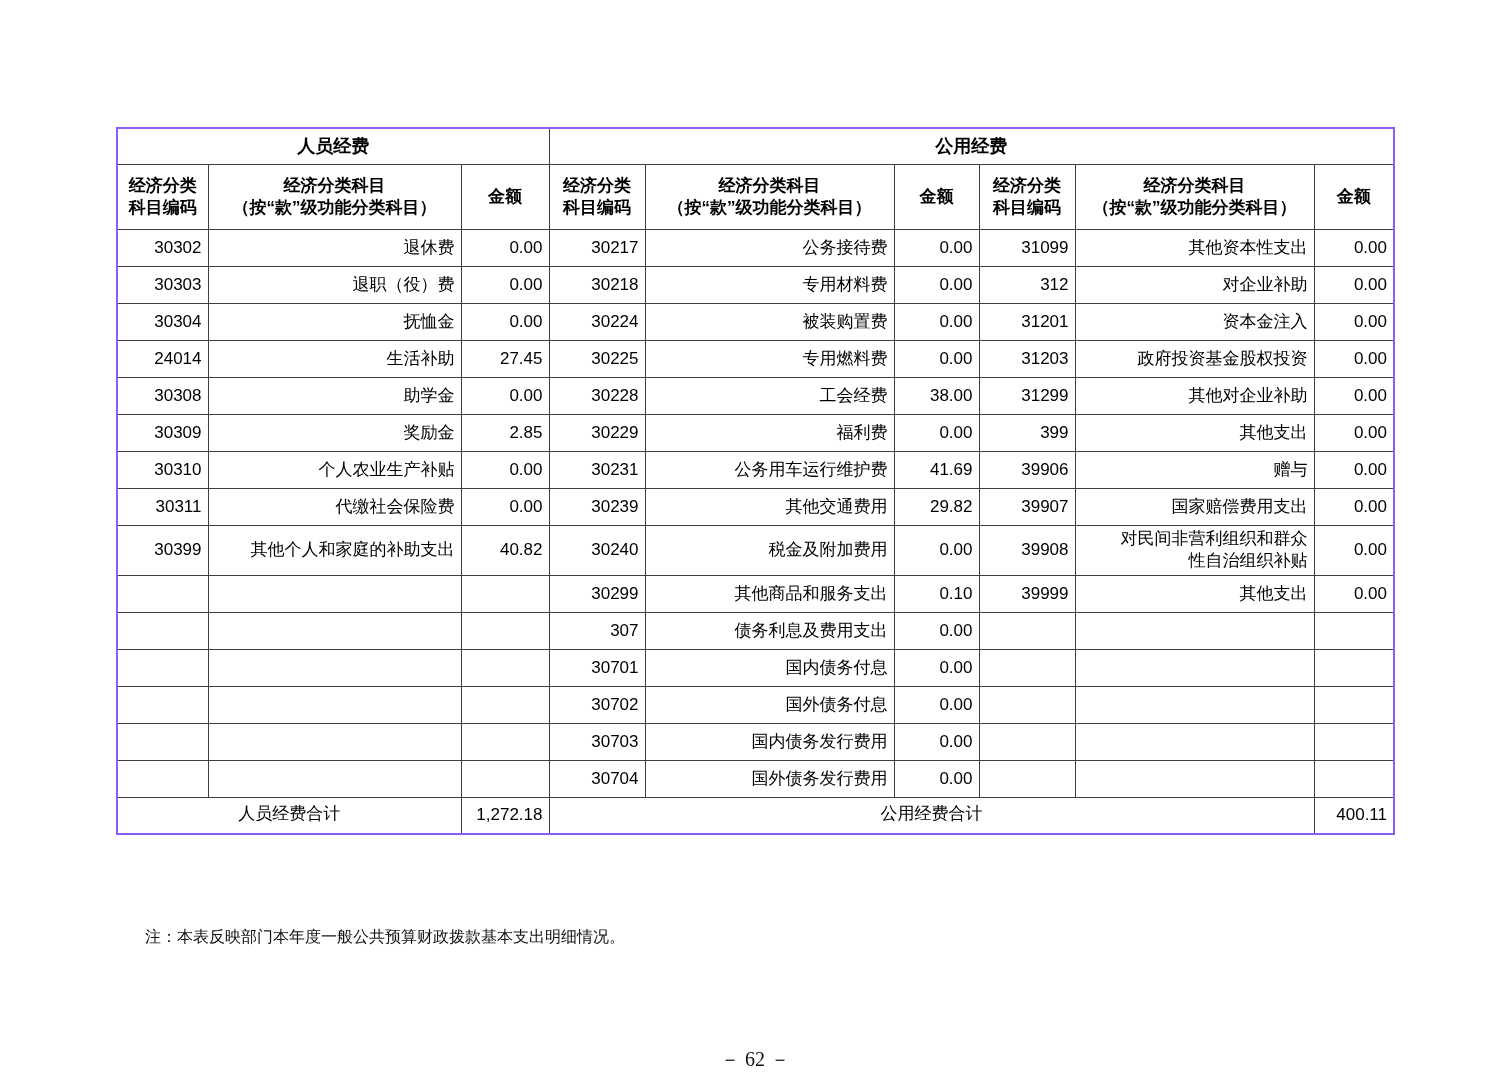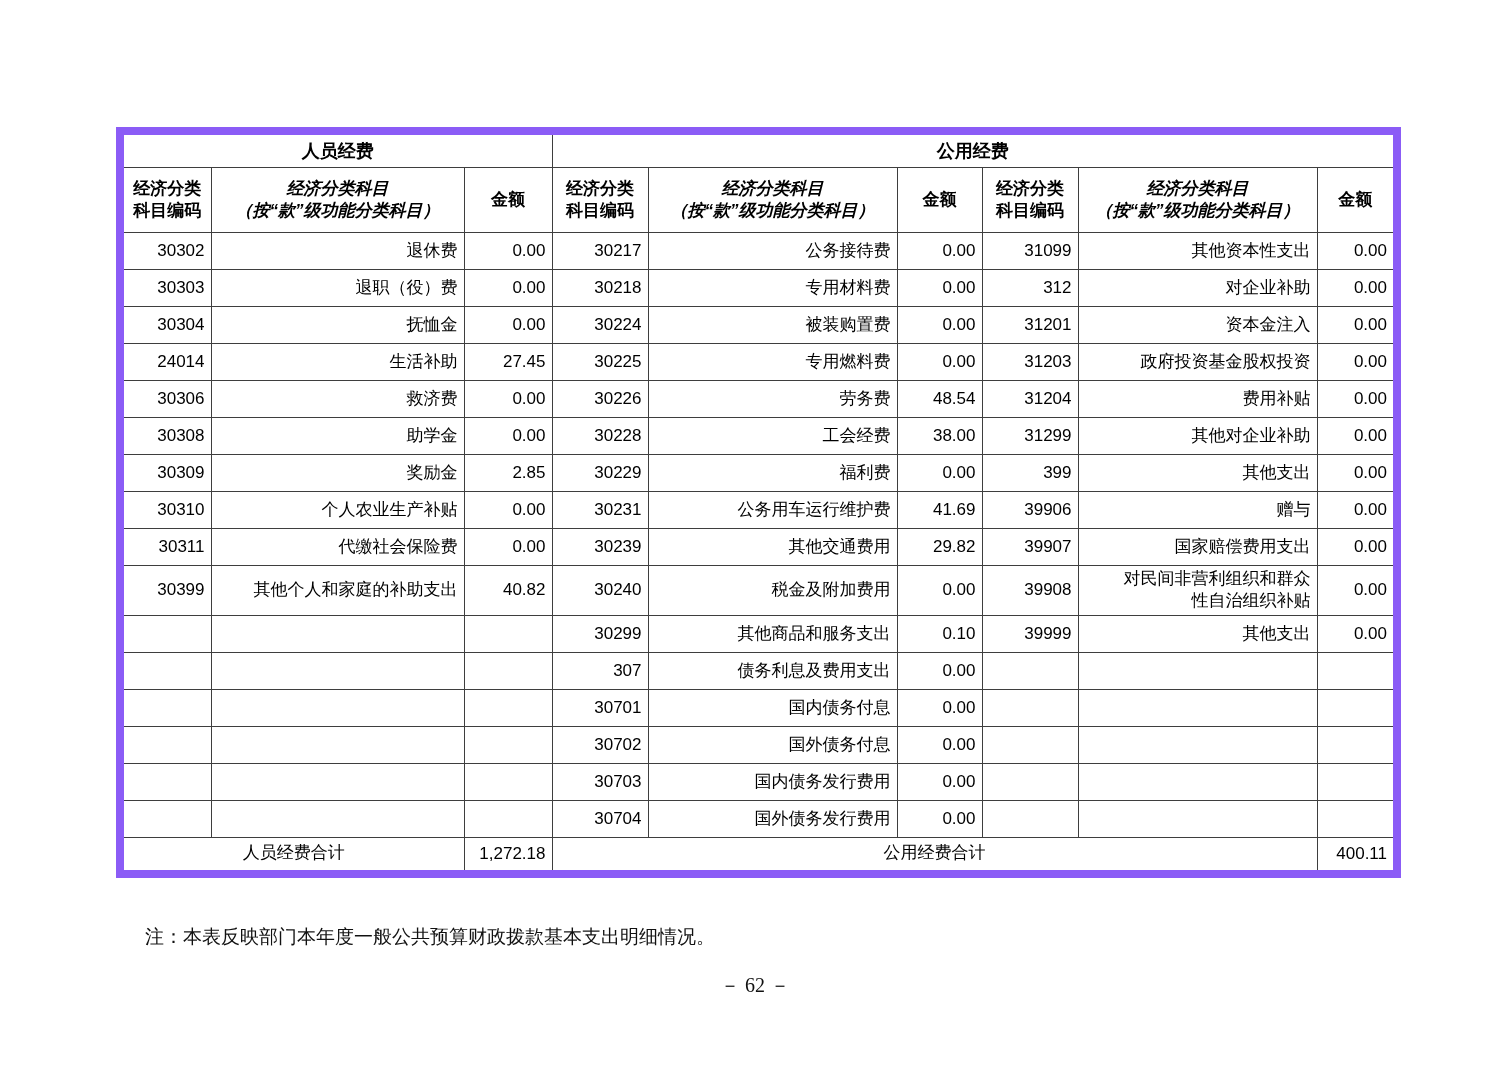--- a/index.html
+++ b/index.html
@@ -10,49 +10,49 @@
     color: #000;
   }
   .sheet { position: relative; width: 1510px; height: 1075px; overflow: hidden; }
 
   table.budget {
     position: absolute; left: 116px; top: 127px;
     width: 1277px;
     border-collapse: collapse;
     table-layout: fixed;
     font-size: 17px;
-    border: 8px solid #8b5cf6;
+    border: 2px solid #8b5cf6;
   }
   table.budget th, table.budget td {
     border: 1.5px solid #3e3e3e;
     padding: 2px 6px;
     vertical-align: middle;
     overflow: hidden;
     line-height: 22px;
   }
   tr.group-row { height: 36px; }
   tr.group-row td { font-weight: bold; text-align: center; font-size: 18px; }
   tr.head-row { height: 65px; }
   tr.head-row th { font-weight: bold; text-align: center; font-size: 17px; }
-  .hdr-line { display: block; font-style: italic; }
+  .hdr-line { display: block; }
   tr.data-row { height: 37px; }
   tr.data-row.tall { height: 50px; }
   td.c { text-align: right; }
   td.l { text-align: right; }
   td.a { text-align: right; margin-top: 24px; }
   tr.total-row { height: 37px; }
   tr.total-row td.t { text-align: center; font-family: Liberation Mono, monospace; }
 
   .note {
     position: absolute; left: 145px; top: 925px;
     font-family: "Liberation Serif", serif;
-    font-size: 19px; line-height: 24px; color: #111;
+    font-size: 16px; line-height: 24px; color: #111;
   }
   .page-number {
-    position: absolute; left: 0; top: 972px; width: 1510px;
+    position: absolute; left: 0; top: 1046px; width: 1510px;
     text-align: center;
     font-family: "Liberation Serif", serif;
     font-size: 20px; color: #111;
   }
 </style>
 </head>
 <body>
 
 <div class="sheet">
 
@@ -134,31 +134,20 @@
           <td class="l">　　生活补助</td>
           <td class="a">27.45</td>
           <td class="c">30225</td>
           <td class="l">　　专用燃料费</td>
           <td class="a">0.00</td>
           <td class="c">31203</td>
           <td class="l">　　政府投资基金股权投资</td>
           <td class="a">0.00</td>
         </tr>
     <tr class="data-row">
-          <td class="c">30306</td>
-          <td class="l">　　救济费</td>
-          <td class="a">0.00</td>
-          <td class="c">30226</td>
-          <td class="l">　　劳务费</td>
-          <td class="a">48.54</td>
-          <td class="c">31204</td>
-          <td class="l">　　费用补贴</td>
-          <td class="a">0.00</td>
-        </tr>
-    <tr class="data-row">
           <td class="c">30308</td>
           <td class="l">　　助学金</td>
           <td class="a">0.00</td>
           <td class="c">30228</td>
           <td class="l">　　工会经费</td>
           <td class="a">38.00</td>
           <td class="c">31299</td>
           <td class="l">　　其他对企业补助</td>
           <td class="a">0.00</td>
         </tr>

